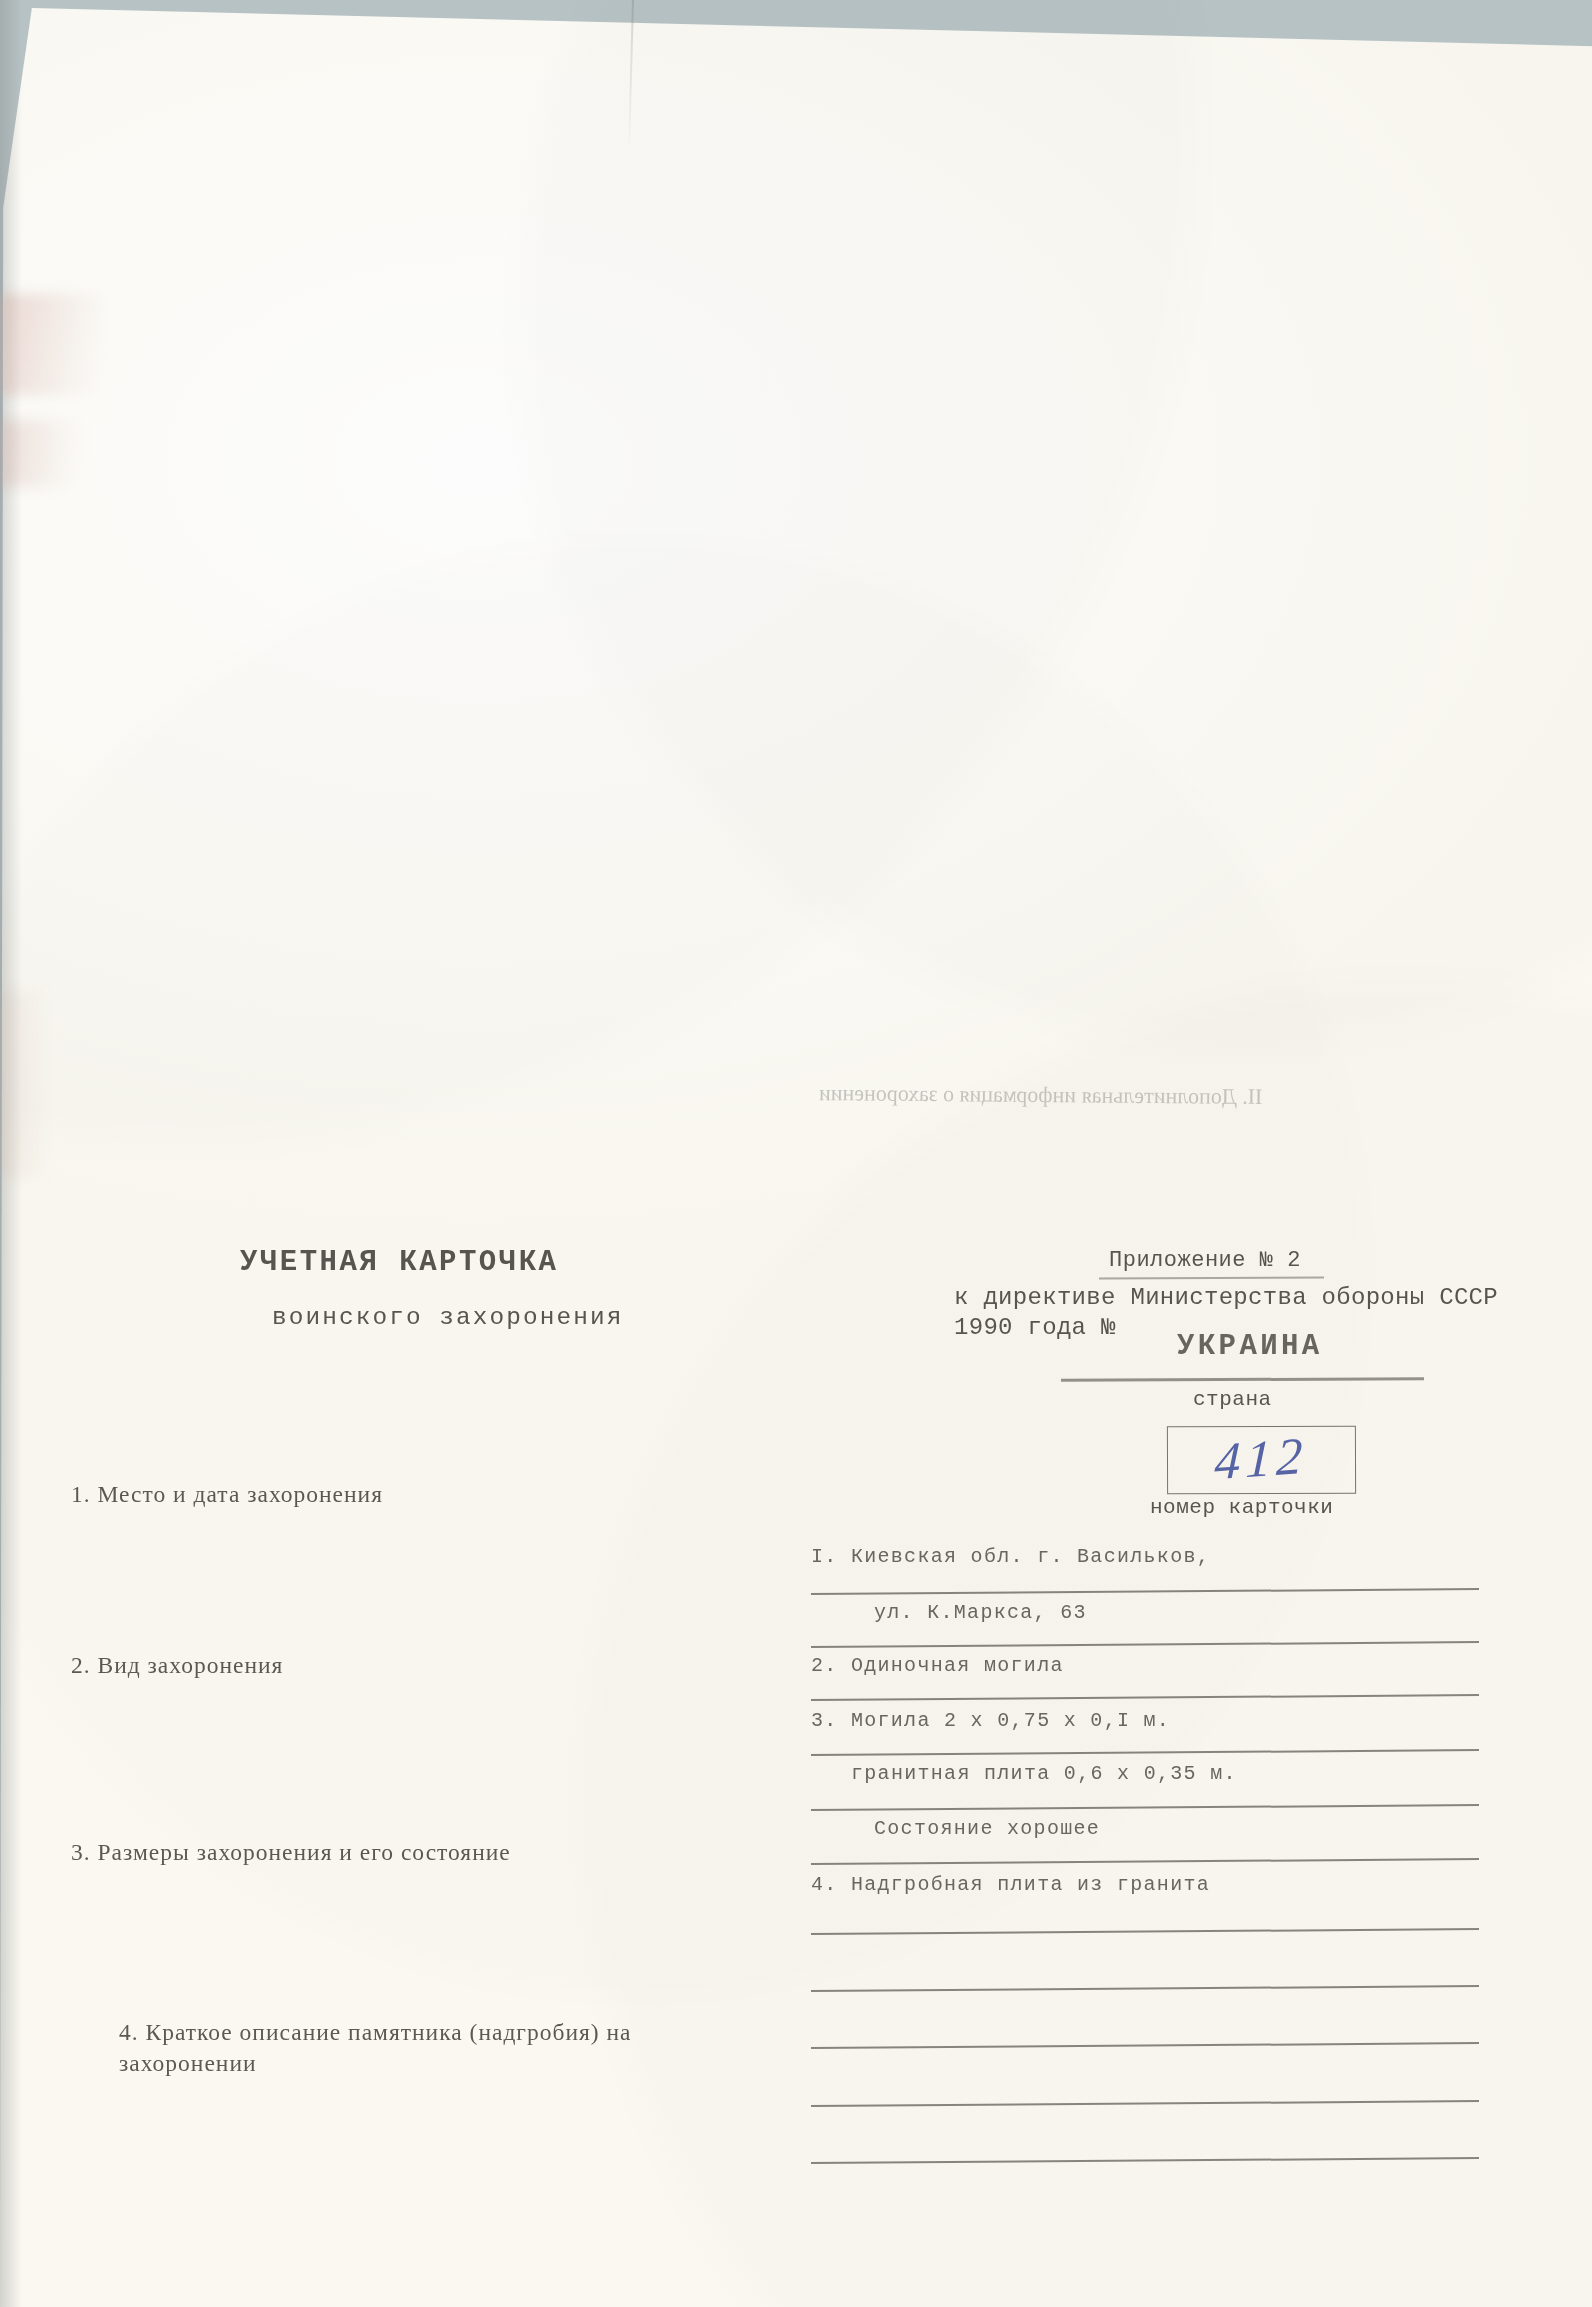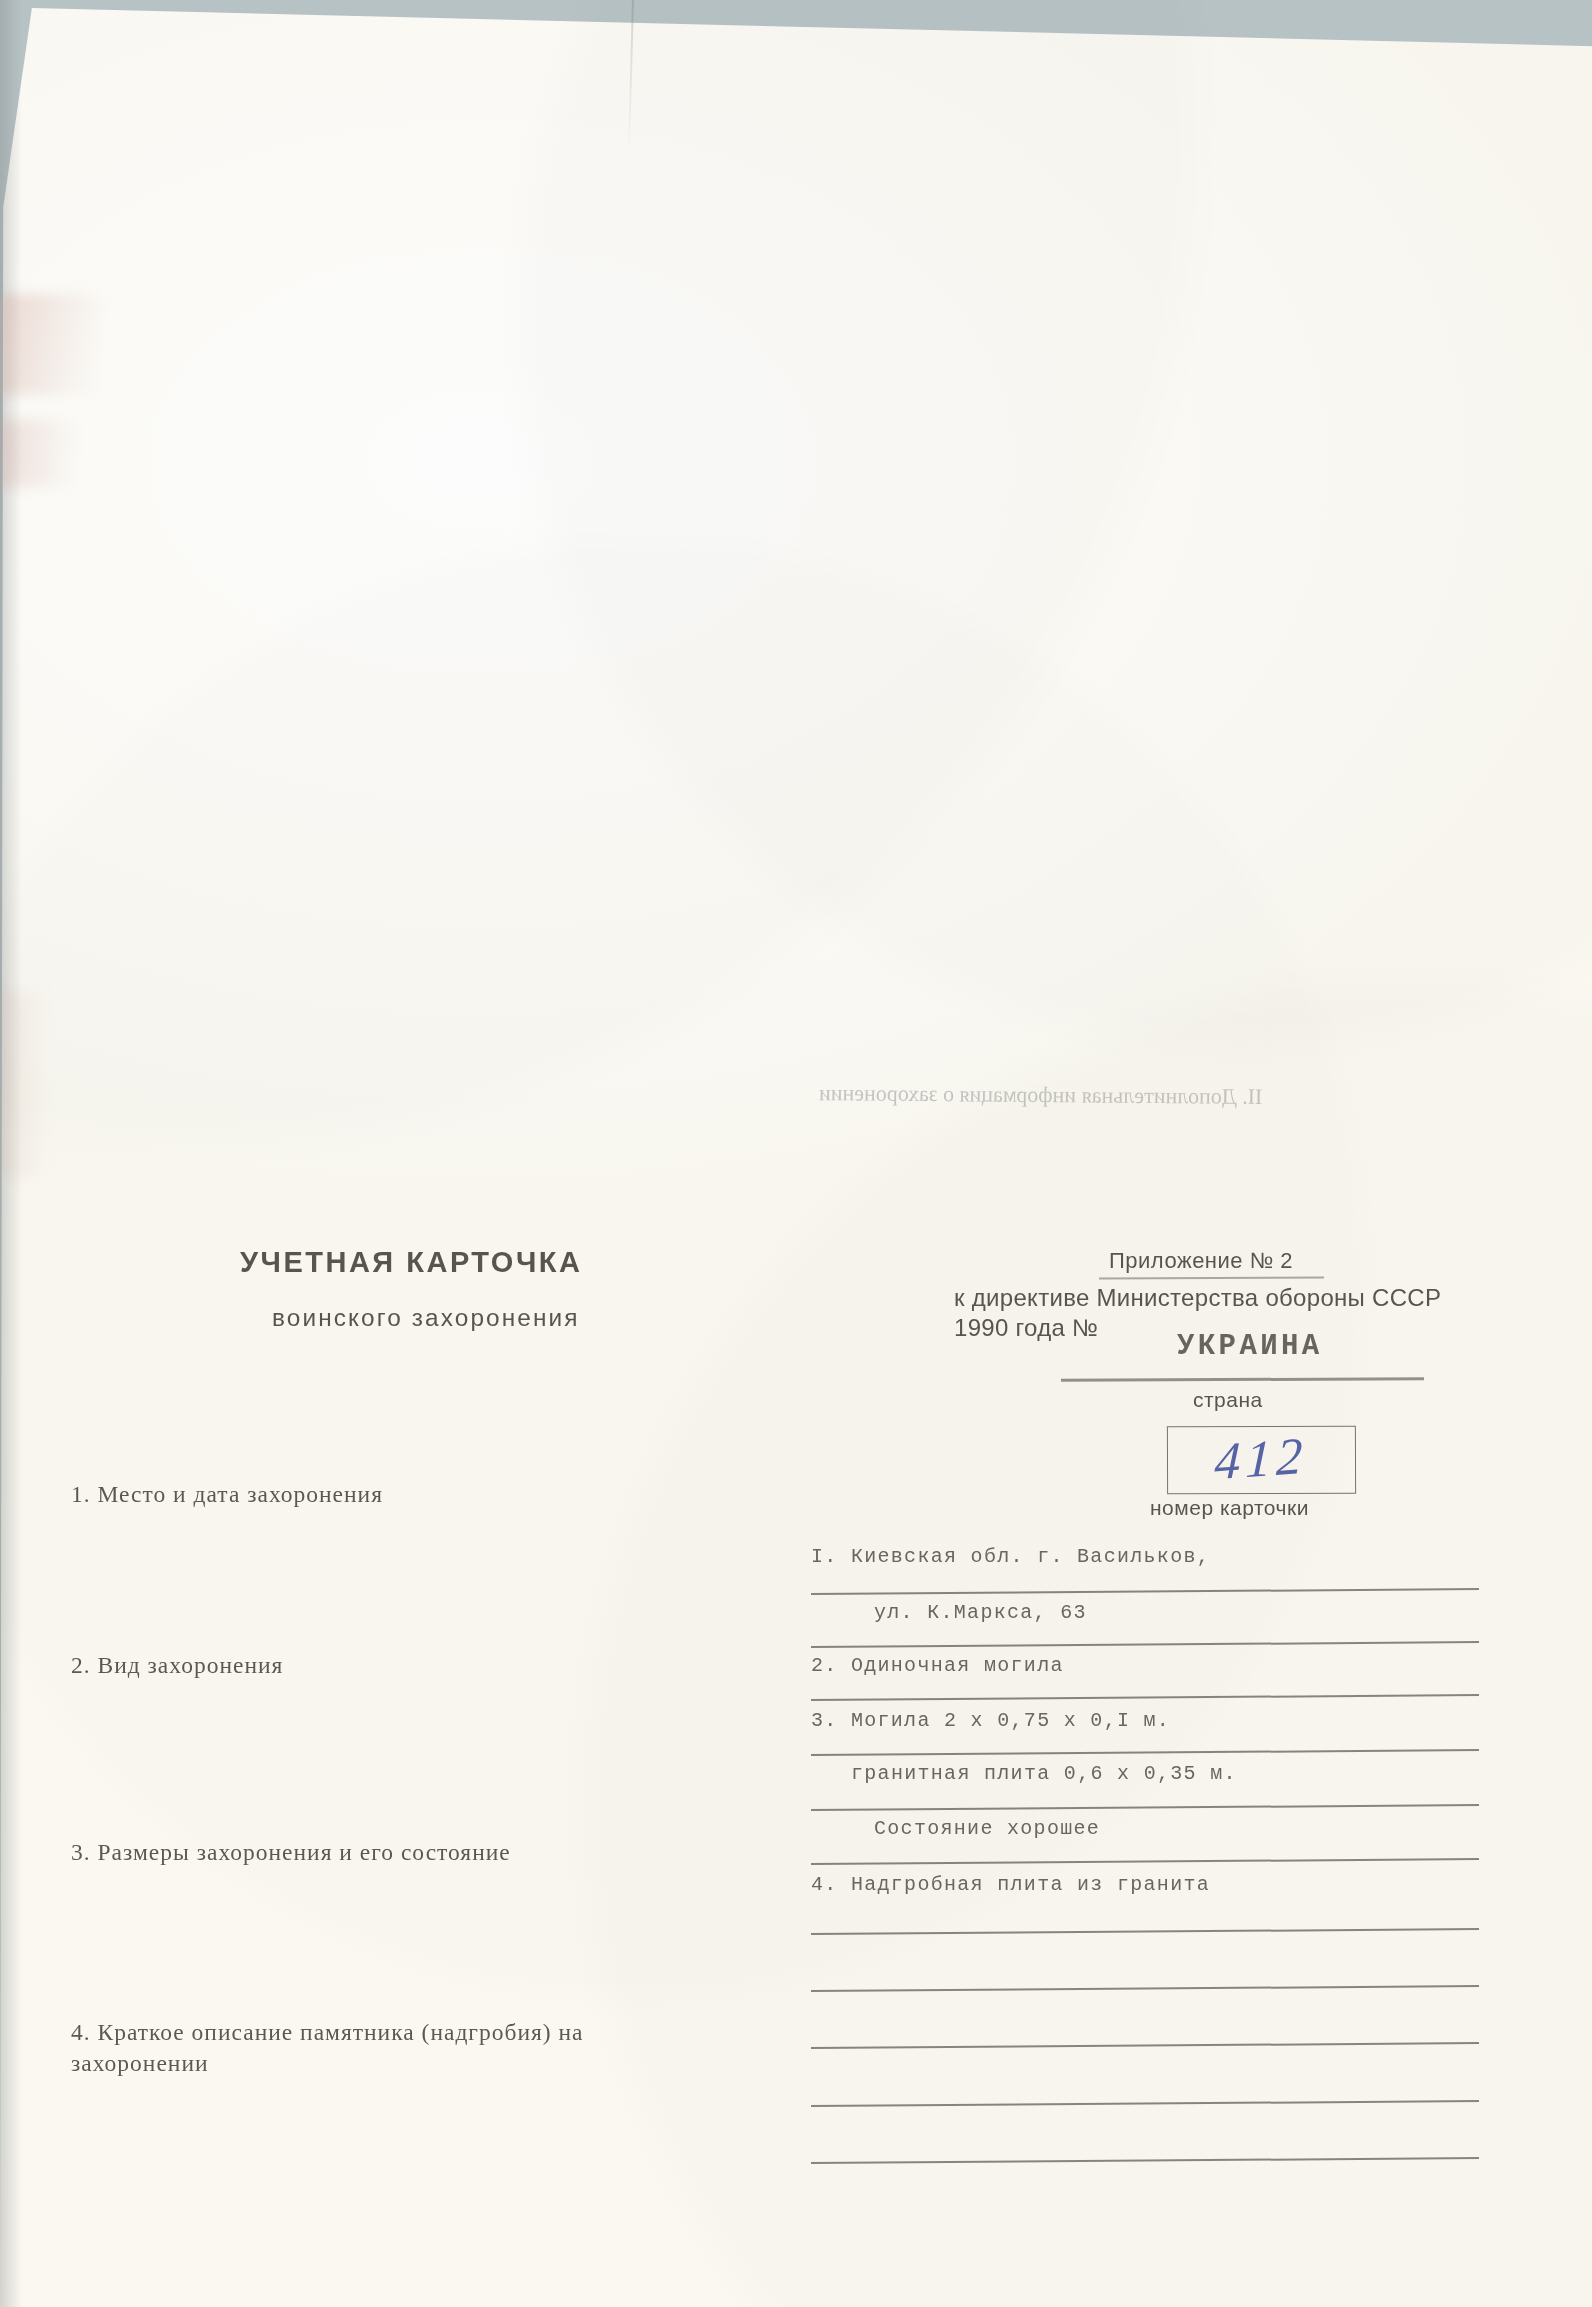--- a/index.html
+++ b/index.html
@@ -70,21 +70,21 @@
     white-space:pre;
     opacity:.92;
   }
   .typed{
     font-family:"Liberation Mono", monospace;
     color:#55524c;
     letter-spacing:0.4px;
     opacity:.88;
   }
   .printed{
-    font-family:Liberation Sans, sans-serif;
+    font-family:Liberation Mono, monospace;
     color:#4a4843;
   }
 
   
   #bleed-through{
     position:absolute;
     left:819px;top:1082px;
     font-family:"Liberation Serif", serif;
     font-size:22px;
     color:#9b9a95;
@@ -112,21 +112,21 @@
     font-size:23.5px;
     color:#4a4843;
     letter-spacing:1px;
     line-height:1.32;
     white-space:pre-line;
     opacity:.9;
   }
   #form-item-1{top:1479px;}
   #form-item-2{top:1650px;}
   #form-item-3{top:1837px;}
-  #form-item-4{top:2017px;}
+  #form-item-4{top:2017px;margin-left:48px;}
 
   
   #appendix-title{
     left:1109px;top:1248px;
     font-size:22px;letter-spacing:0.5px;
   }
   #appendix-title-rule{
     position:absolute;left:1099px;top:1277px;width:225px;height:1.7px;
     background:#6b6862;opacity:.55;transform:rotate(-0.2deg);
   }

